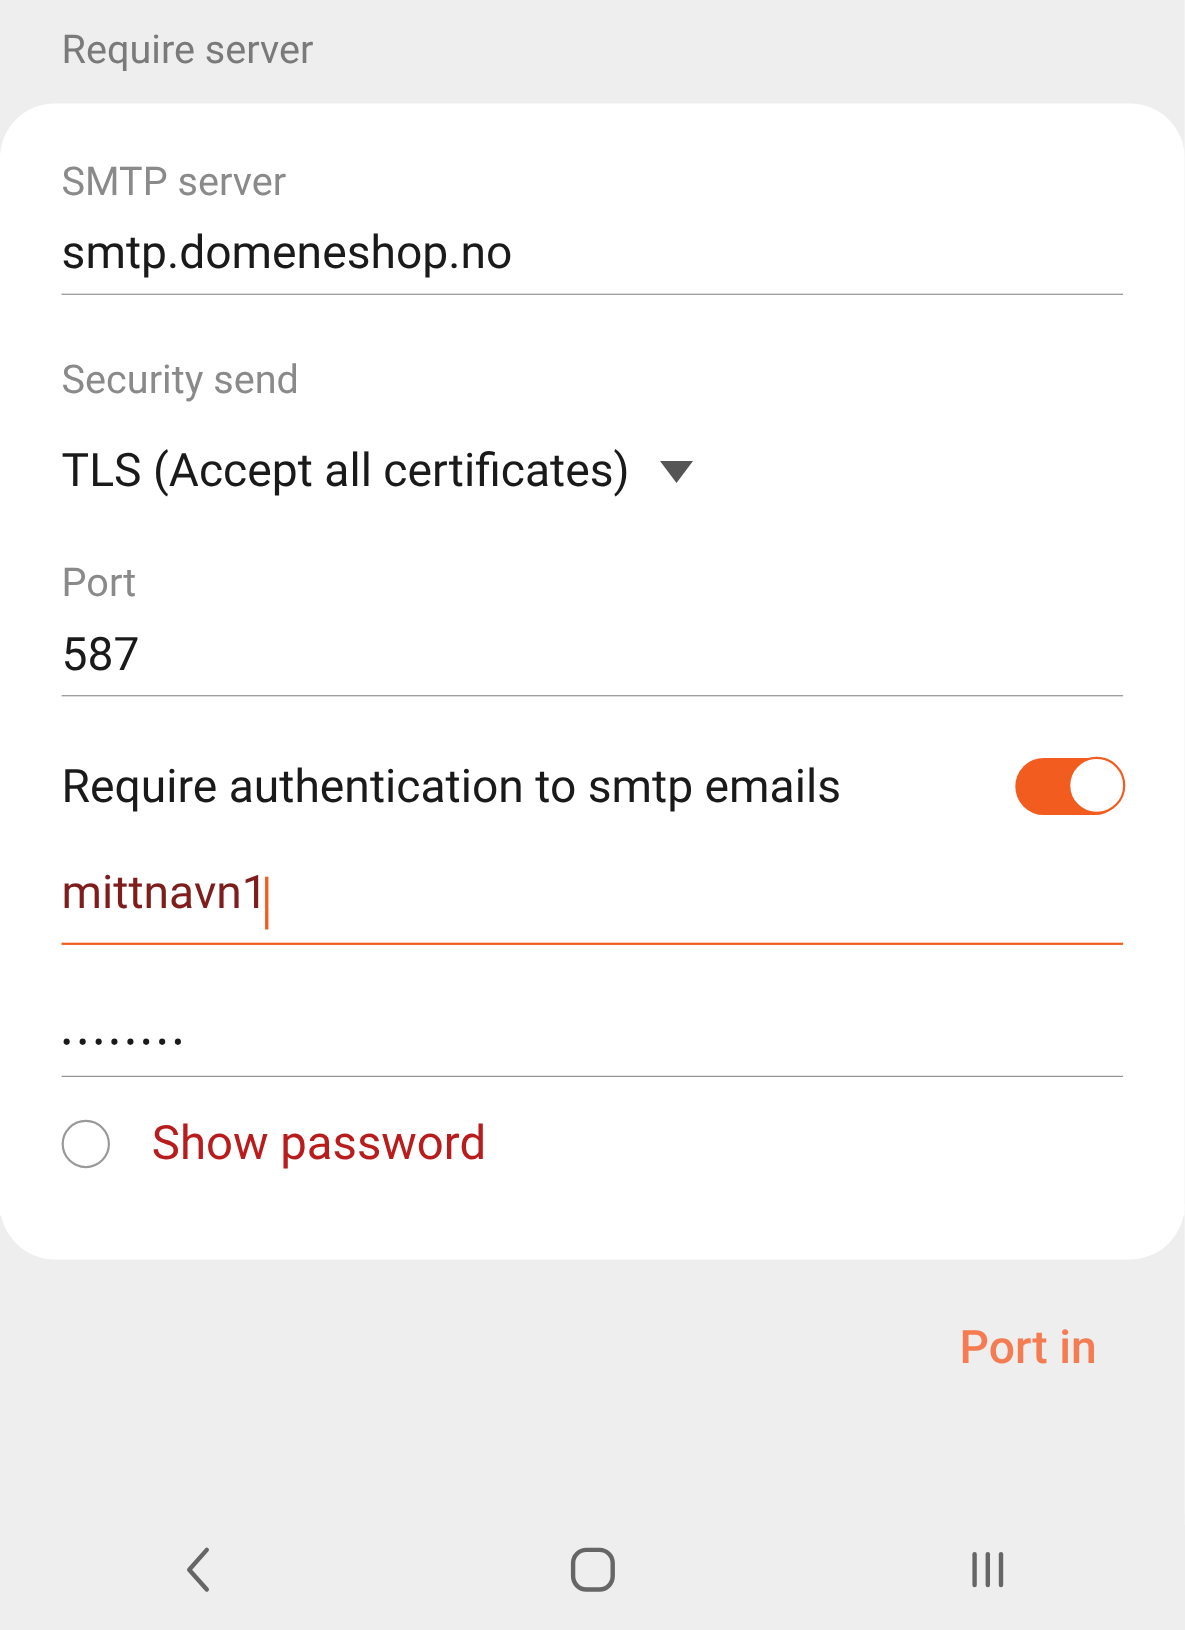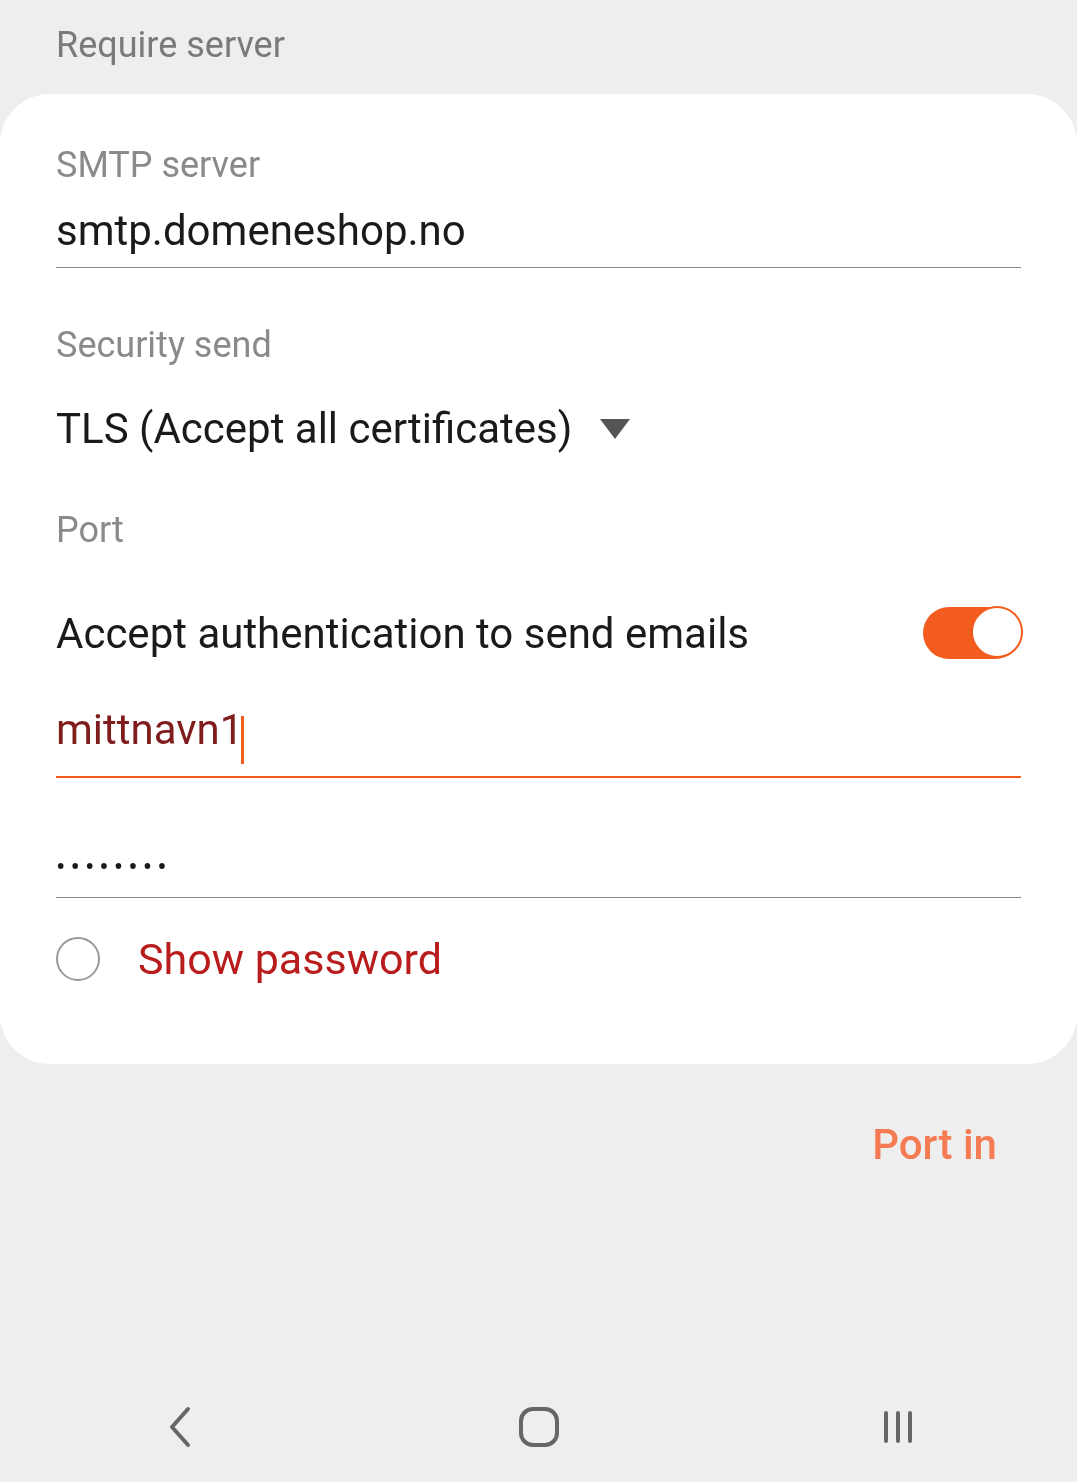--- a/index.html
+++ b/index.html
@@ -189,24 +189,25 @@
   <div class="field-group">
     <div class="field-label">Security send</div>
     <div class="dropdown">
       <span>TLS (Accept all certificates)</span>
       <span class="dropdown-arrow"></span>
     </div>
   </div>
 
   <div class="field-group">
     <div class="field-label">Port</div>
+    <input class="field-input" type="text" value="587" style="">
   </div>
 
   <div class="toggle-row">
-    <span class="toggle-label">Accept authentication to send emails</span>
+    <span class="toggle-label">Require authentication to smtp emails</span>
     <div class="toggle-switch">
       <div class="toggle-knob"></div>
     </div>
   </div>
 
   <div class="username-field">
     <div style="border-bottom: 2px solid #f25c1f; padding: 6px 0 12px;">
       <span style="font-size: 42px; color: #7f1d1d;">mittnavn1</span><span class="cursor"></span>
     </div>
   </div>

